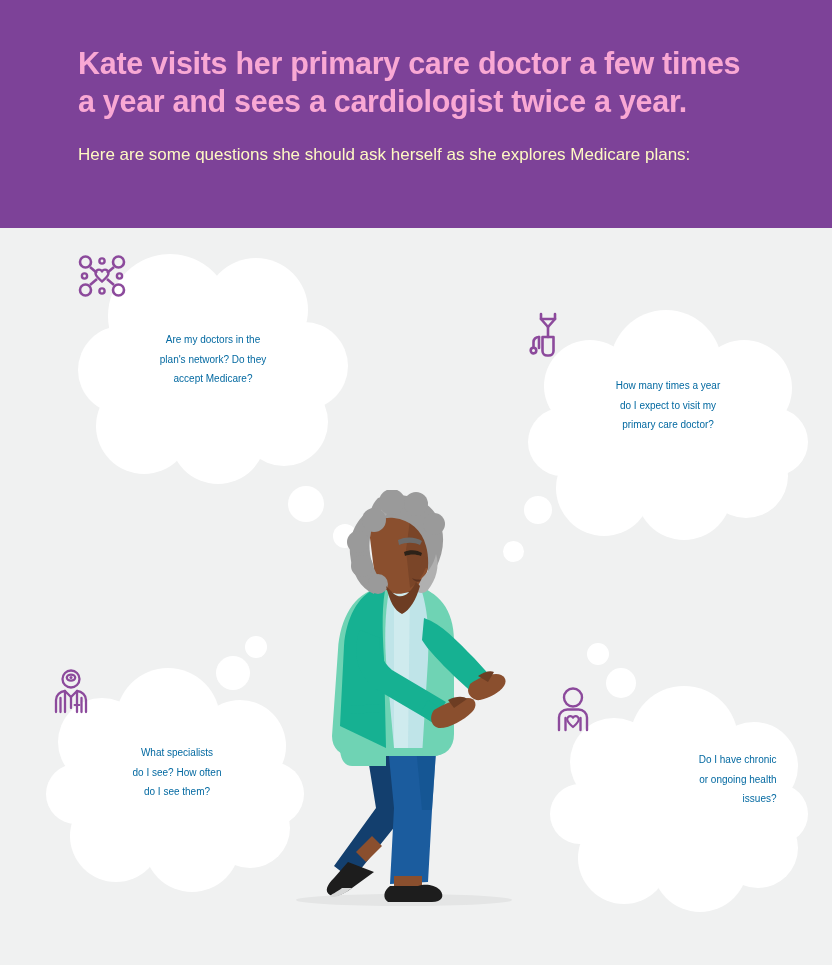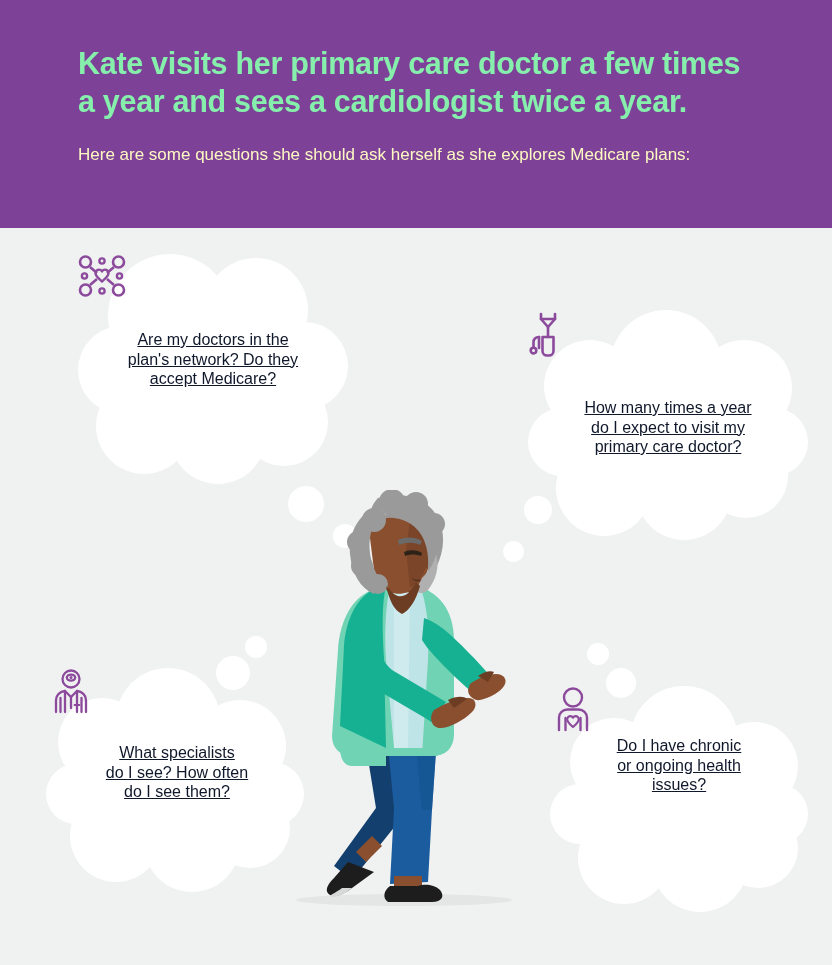--- a/index.html
+++ b/index.html
@@ -24,21 +24,21 @@
     left: 0;
     top: 0;
     width: 832px;
     height: 228px;
     background: #7d4298;
     box-sizing: border-box;
     padding: 44px 70px 0 78px;
   }
   .header-title {
     margin: 0;
-    color: #86efac;
+    color: #f9a8d4;
     font-size: 30.5px;
     line-height: 38px;
     font-weight: 700;
     letter-spacing: -0.3px;
     max-width: 700px;
   }
   .header-subtitle {
     margin: 22px 0 0 0;
     color: #fef9c3;
     font-size: 17px;
@@ -73,26 +73,25 @@
     width: 100%;
     display: flex;
     flex-direction: column;
     align-items: center;
     text-align: center;
   }
   .cloud-icon {
     display: block;
   }
   .cloud-text {
-    color: #0f172a;
-    font-size: 16px;
+    color: #0369a1;
+    font-size: 10px;
     line-height: 19.5px;
     font-weight: 400;
     white-space: pre-line;
-    text-decoration: underline;
   }
 
   .bubble {
     position: absolute;
     border-radius: 50%;
     background: #ffffff;
   }
 
   
   .person {
@@ -180,21 +179,21 @@
               <path d="M13 4 L13 9 L20 17 L27 9 L27 4"></path>
               <path d="M13 9 L27 9"></path>
               <path d="M20 17 L20 27"></path>
               <path d="M14.5 27 L14.5 41 C14.5 43.5 16.6 45.5 19.2 45.5 L20.8 45.5 C23.4 45.5 25.5 43.5 25.5 41 L25.5 27 Z"></path>
               <path d="M11 27 L11 38"></path>
               <path d="M11 27 C7.5 27 5.5 29.2 5.5 32.2 L5.5 37"></path>
               <circle cx="5.5" cy="40.6" r="2.8"></circle>
             </g>
           </svg>
         </span>
-        <span class="cloud-text" style="margin-top:32px; width:215px;">How many times a year
+        <span class="cloud-text" style="margin-top:10px; width:215px;">How many times a year
 do I expect to visit my
 primary care doctor?</span>
       </div>
     </div>
 
     <div class="bubble" style="left:524px; top:268px; width:28px; height:28px;"></div>
     <div class="bubble" style="left:503px; top:313px; width:21px; height:21px;"></div>
 
     <div class="cloud" style="left:50px; top:440px; width:254px; height:224px;">
       <svg width="254" height="224" viewBox="0 0 254 224">
@@ -258,21 +257,21 @@
           <svg width="42" height="46" viewBox="0 0 42 46">
             <g fill="none" stroke="#8c4a9c" stroke-width="2.4" stroke-linejoin="round" stroke-linecap="round">
               <circle cx="21" cy="11.5" r="9"></circle>
               <path d="M7 44 L7 31.5 C7 27 10.8 23.5 15.4 23.5 L26.6 23.5 C31.2 23.5 35 27 35 31.5 L35 44"></path>
               <path d="M13.5 32 L13.5 44"></path>
               <path d="M28.5 32 L28.5 44"></path>
             </g>
             <path d="M21 41 C17.4 37.8 15.2 36 15.2 33.5 C15.2 31.4 16.8 30.1 18.4 30.1 C19.6 30.1 20.5 30.8 21 31.7 C21.5 30.8 22.4 30.1 23.6 30.1 C25.2 30.1 26.8 31.4 26.8 33.5 C26.8 36 24.6 37.8 21 41 Z" fill="none" stroke="#8c4a9c" stroke-width="2.2" stroke-linejoin="round"></path>
           </svg>
         </span>
-        <span class="cloud-text" style="width:195px;">Do I have chronic
+        <span class="cloud-text" style="margin-top:14px; width:195px;text-align:right;">Do I have chronic
 or ongoing health
 issues?</span>
       </div>
     </div>
 
     <div class="bubble" style="left:587px; top:415px; width:22px; height:22px;"></div>
     <div class="bubble" style="left:606px; top:440px; width:30px; height:30px;"></div>
 
     <div class="person">
       <svg width="290" height="420" viewBox="0 0 290 420">

